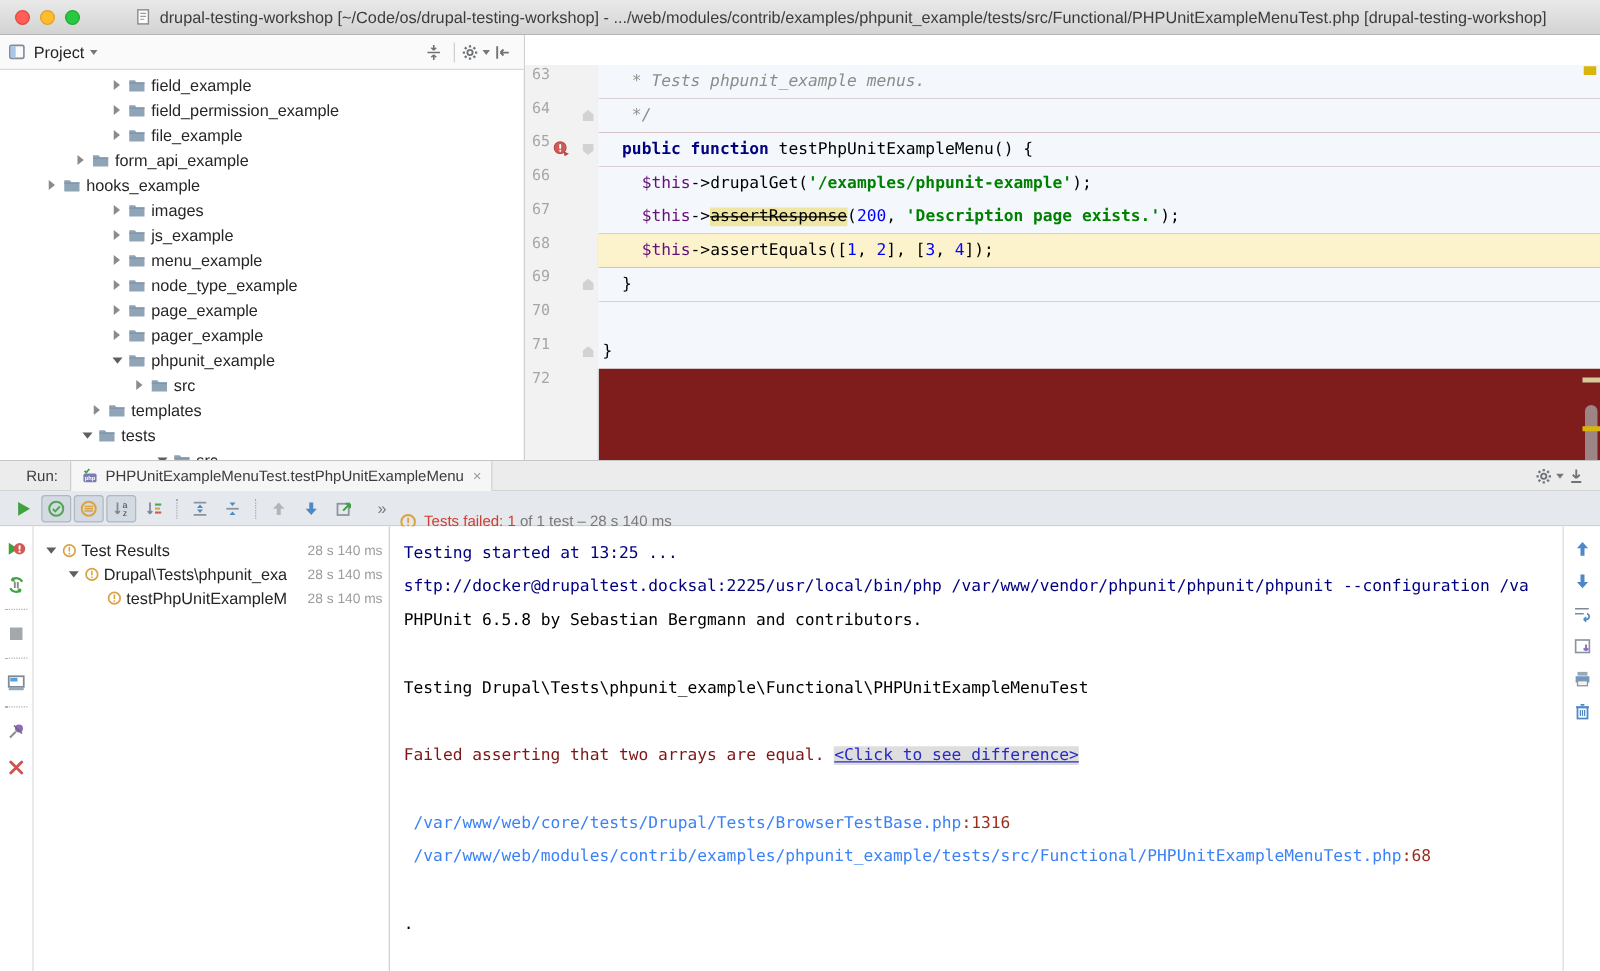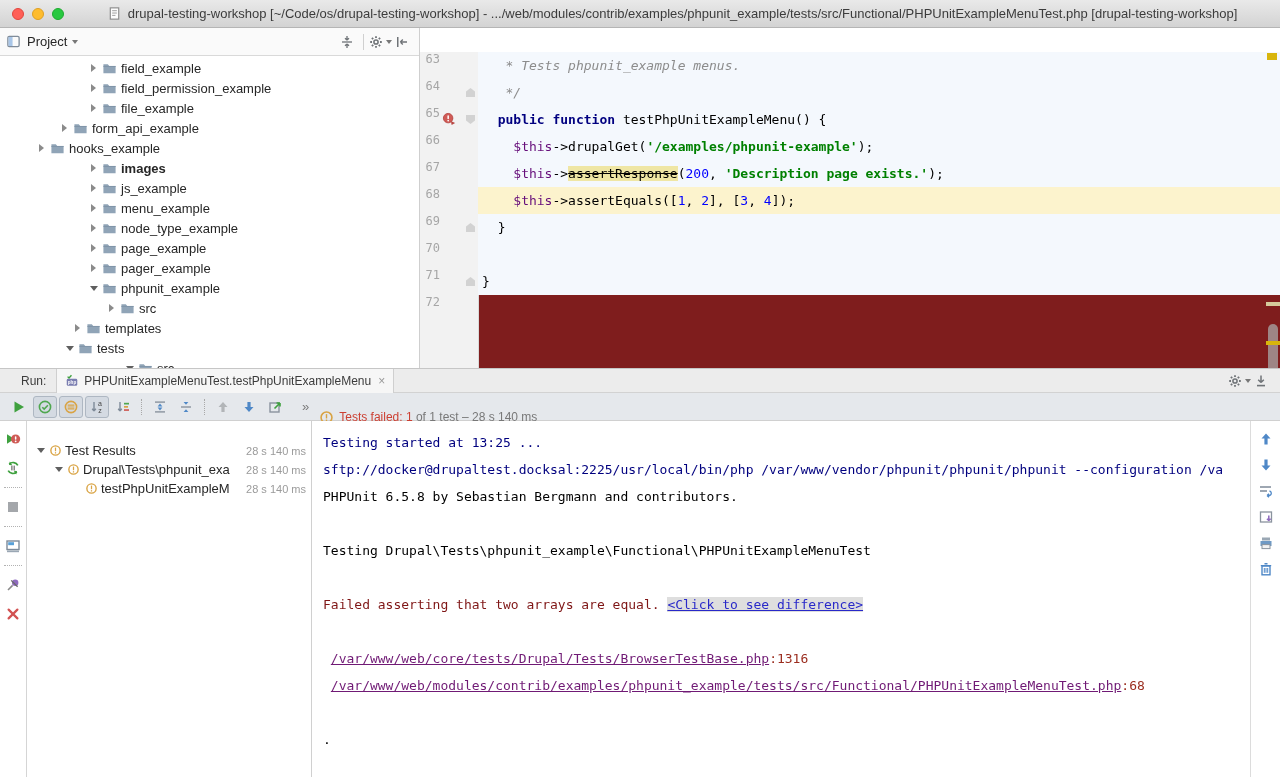--- a/index.html
+++ b/index.html
@@ -66,29 +66,29 @@
   .tbtn { width:24px; height:22px; display:flex; align-items:center; justify-content:center; border-radius:3px; border:1px solid transparent; margin:0 1px; }
   .tbtn.pressed { background:#d4dae2; border-color:#aeb7c2; }
   .tsep { width:1px; height:16px; border-left:1px dotted #a9a9a9; margin:0 5px; }
   .more-chev { color:#7a7a7a; font-size:13px; margin:0 10px 0 14px; }
   .status { display:flex; align-items:center; gap:5px; font-size:12px;margin-top:21px; }
   .st-failed { color:#cc3f32; } .st-rest { color:#787878; white-space:pre; }
   .run-body { flex:1; display:flex; overflow:hidden; }
   .left-strip { width:27px; border-right:1px solid #d5d5d5; display:flex; flex-direction:column; align-items:center; padding-top:8px; background:#fff; }
   .ls-btn { width:20px; height:20px; display:flex; align-items:center; justify-content:center; margin-bottom:9px; }
   .ls-sep { width:18px; border-top:1px dotted #b2b2b2; margin:0 0 9px 0; }
-  .test-tree { width:285px; border-right:1px solid #d0d0d0; background:#fff; padding-top:20px; overflow:hidden; }
+  .test-tree { width:285px; border-right:1px solid #d0d0d0; background:#fff; padding-top:10px; overflow:hidden; }
   .ttrow { height:19px; display:flex; align-items:center; font-size:13px; color:#262626; overflow:hidden; }
   .ttrow .label { margin-left:3px; white-space:nowrap; overflow:hidden; }
   .ttrow .dur { margin-left:auto; flex:none; font-size:11px; color:#9b9b9b; padding-right:5px; }
   .console { flex:1; display:flex; background:#fff; overflow:hidden; }
   .clines { flex:1; padding:8px 0 0 11px; font:13px/27px "DejaVu Sans Mono", monospace; white-space:pre; overflow:hidden; }
   .cline { height:27px; }
   .cs-sys{color:#00007f} .cs-out{color:#000} .cs-err{color:#7f1616}
-  .cs-link{color:#701a75;text-decoration:underline} .cs-lineno{color:#9b2d1f}
+  .cs-link{color:#3b82f6;} .cs-lineno{color:#9b2d1f}
   .cs-difflink{color:#2929c9;text-decoration:underline;background:#dedede}
   .right-strip { width:30px; border-left:1px solid #dcdcdc; display:flex; flex-direction:column; align-items:center; padding-top:8px; }
   .rs-btn { width:20px; height:20px; display:flex; align-items:center; justify-content:center; margin-bottom:6px; }
 
   .icn { display:inline-flex; } .icn svg { width:16px; height:16px; display:block; }
   .icn.s13 svg{width:13px;height:13px;} .icn.s14 svg{width:14px;height:14px;} .icn.s15 svg{width:15px;height:15px;}
 </style>
 </head>
 <body>
 
@@ -212,21 +212,21 @@
             <i></i>
           </span>
           <span class="icn s15">
             <svg viewBox="0 0 16 16">
               <path d="M1.5 3.5 H6.2 L7.7 5.2 H14.5 V13 H1.5 Z" fill="#90a4b7"></path>
               <path d="M1.5 5.8 H14.5" stroke="#7e93a7" stroke-width="1"></path>
             </svg>
           </span>
           <span class="label">hooks_example</span>
         </div>
-        <div class="ptrow" style="padding-left: 88px; font-weight: bold;">
+        <div class="ptrow" style="padding-left: 88px;">
           <span class="chev collapsed">
             <i></i>
           </span>
           <span class="icn s15">
             <svg viewBox="0 0 16 16">
               <path d="M1.5 3.5 H6.2 L7.7 5.2 H14.5 V13 H1.5 Z" fill="#90a4b7"></path>
               <path d="M1.5 5.8 H14.5" stroke="#7e93a7" stroke-width="1"></path>
             </svg>
           </span>
           <span class="label">images</span>

